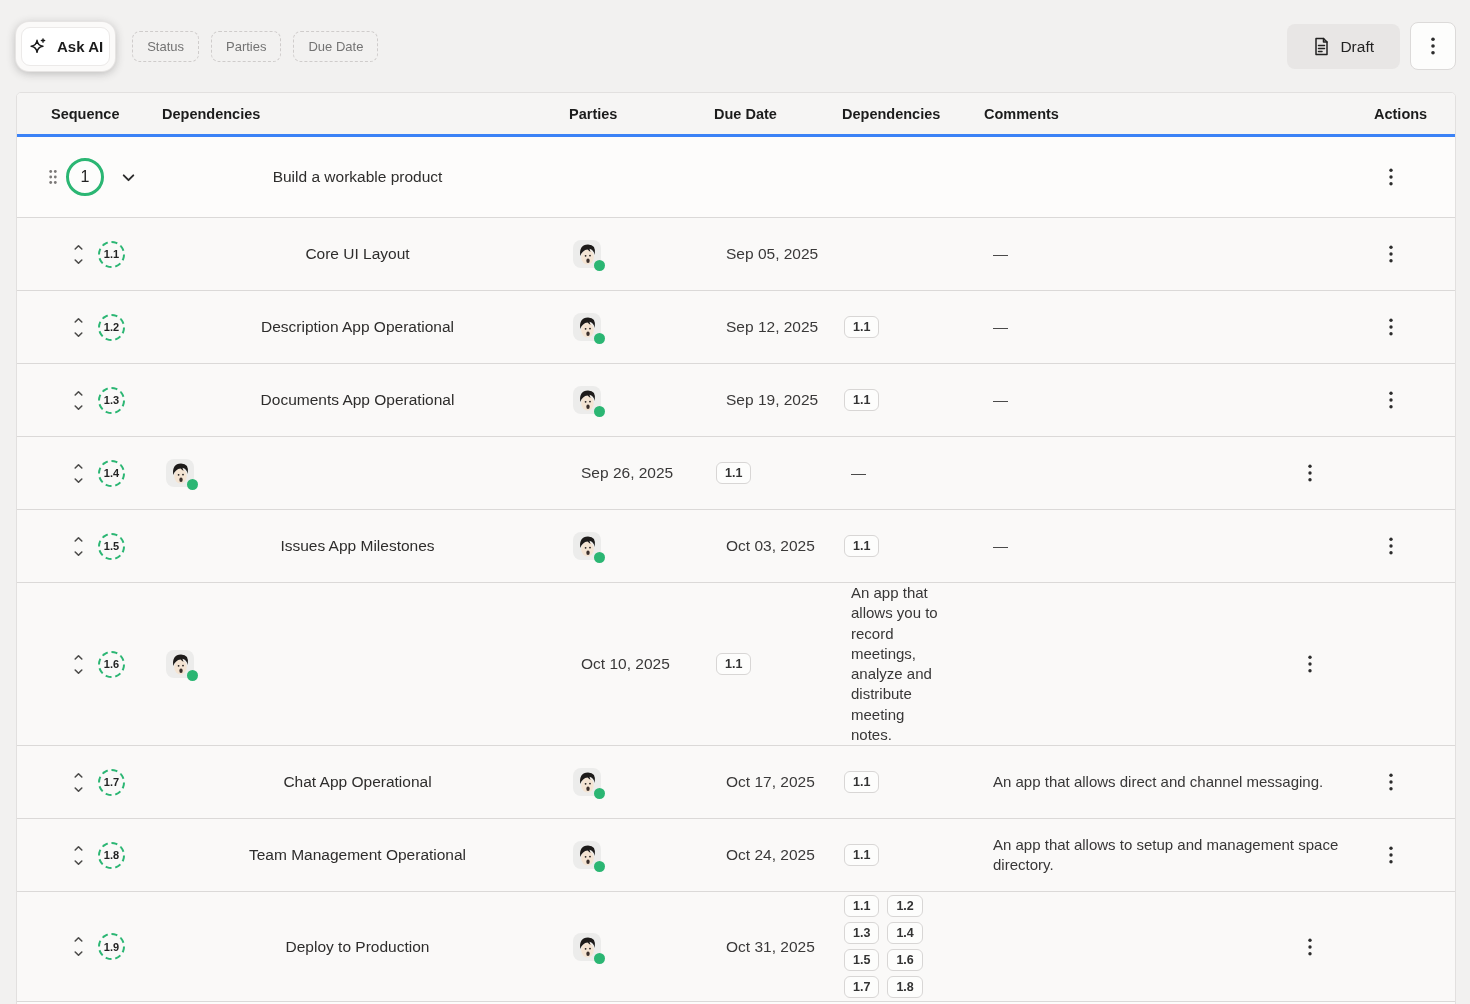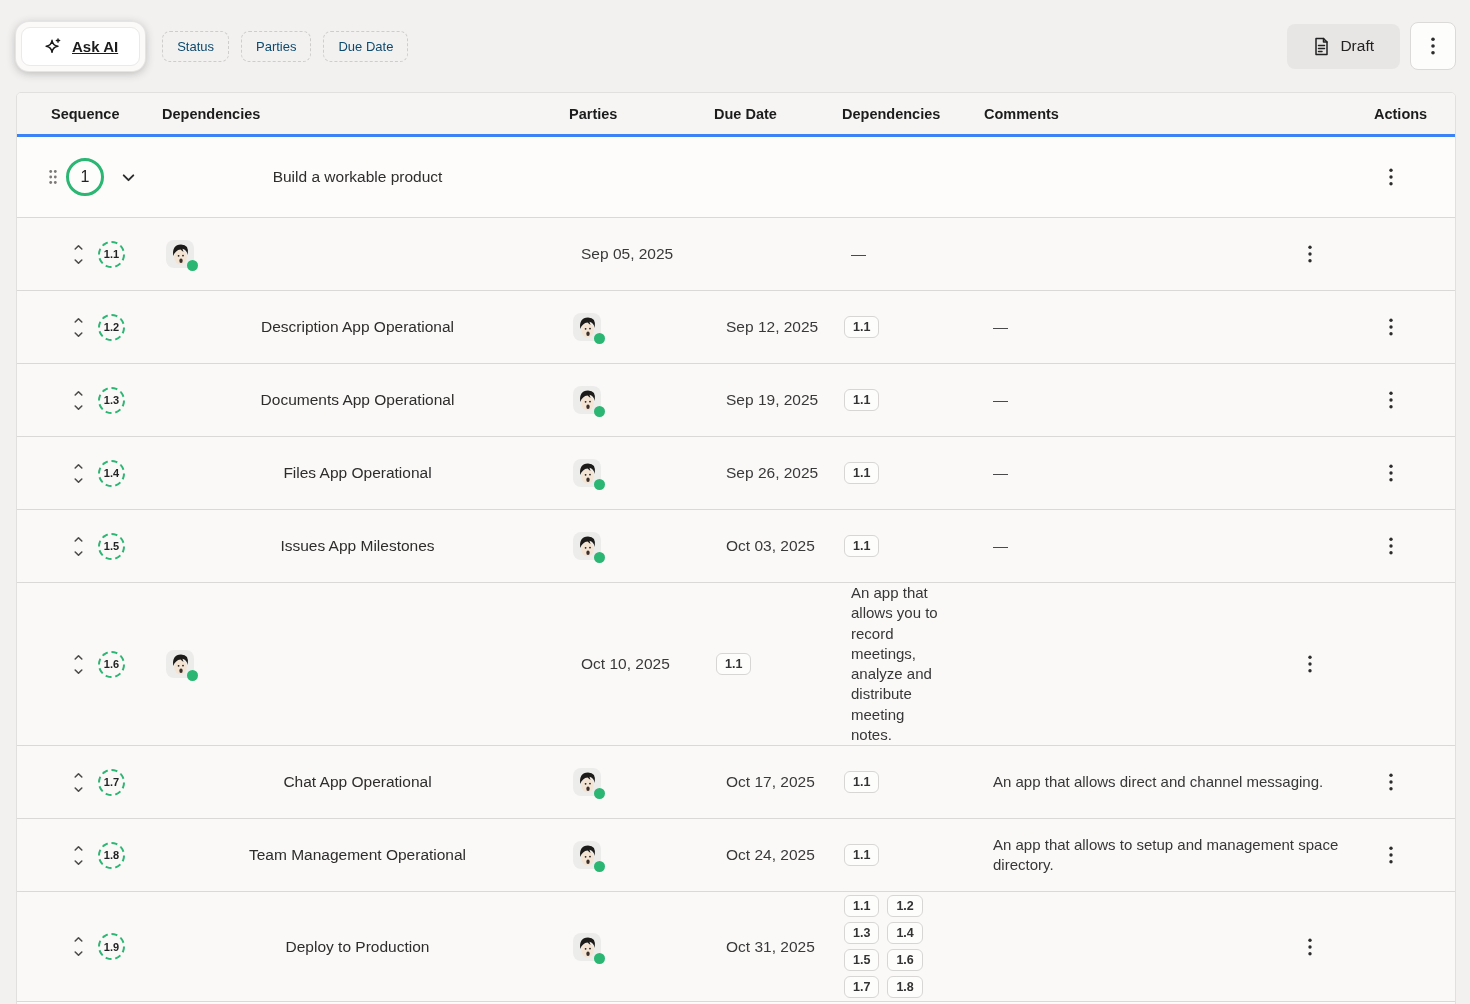--- a/index.html
+++ b/index.html
@@ -6,27 +6,27 @@
   html,body { width:1470px; height:1004px; overflow:hidden;
     font-family:"Liberation Sans", sans-serif; background:#f2f1f0; color:#2e2e2e; }
 
   
   .toolbar { height:92px; display:flex; align-items:center; justify-content:space-between;
     padding:0 14px 0 16px; }
   .toolbar-left { display:flex; align-items:center; gap:17px; }
   .ask-ai-wrap { background:#fbfaf9; border-radius:13px; padding:5px;
     box-shadow:0 0 0 1px #e6e4e3, 0 2px 10px rgba(40,40,40,0.30); }
   .ask-ai-btn { display:flex; align-items:center; gap:10px; background:#ffffff;
-    border:1px solid #eceae9; border-radius:9px; padding:9px 21px; cursor:pointer;
-    font-size:15px; font-weight:700; color:#1c1c1c;text-decoration:underline; }
+    border:1px solid #eceae9; border-radius:9px; padding:9px 6px; cursor:pointer;
+    font-size:15px; font-weight:700; color:#1c1c1c; }
   .chips { display:flex; align-items:center; gap:12px; }
   .chip { border:1px dashed #cfcccb; border-radius:8px; padding:7px 14px;
-    font-size:13px; color:#0c4a6e; background:transparent; cursor:pointer; }
+    font-size:13px; color:#737373; background:transparent; cursor:pointer; }
   .toolbar-right { display:flex; align-items:center; gap:10px; }
-  .draft-btn { display:flex; align-items:center; gap:10px; background:#e8e6e5;
+  .draft-btn { display:flex; align-items:flex-end; gap:10px; background:#e8e6e5;
     border:none; border-radius:8px; padding:13px 26px; font-size:15.5px; color:#222;
     cursor:pointer; font-family:inherit; }
   .more-btn { width:46px; height:48px; background:#fdfdfc; border:1px solid #dcdad9;
     border-radius:8px; display:flex; align-items:center; justify-content:center; cursor:pointer; }
 
   
   .table { margin:0 14px 0 16px; border:1px solid #e2e0df; border-radius:5px 5px 0 0;
     background:#faf9f8; overflow:hidden; }
   .grid { display:grid; grid-template-columns:111px 407px 145px 128px 142px 406px 1fr;
     align-items:center; padding-left:18px; }
@@ -162,20 +162,21 @@
       <div class="grid row task">
         <div class="seq-cell">
           <span class="reorder">
             <svg width="11" height="25" viewBox="0 0 11 25" fill="none" stroke="#4c4b4a" stroke-width="1.6" stroke-linecap="round" stroke-linejoin="round">
               <polyline points="2.2,7 5.5,3.8 8.8,7"></polyline>
               <polyline points="2.2,18 5.5,21.2 8.8,18"></polyline>
             </svg>
           </span>
           <span class="badge">1.1</span>
         </div>
+        <div class="desc-cell">Core UI Layout</div>
         <div class="party-cell">
           <span class="avatar"><svg width="28" height="28" viewBox="0 0 28 28">
               <ellipse cx="14.5" cy="17" rx="6.3" ry="7.5" fill="#f4e4d3"></ellipse>
               <path d="M7.2,16 Q5.8,5 15,4.6 Q23.5,4.6 21.8,15 Q20.5,9.5 16.5,8.8 L17.5,12 L14.5,9.5 Q9.5,10 7.2,16 Z" fill="#1d1b1a"></path>
               <circle cx="12.6" cy="15.8" r="0.9" fill="#221f1e"></circle>
               <circle cx="17" cy="15.6" r="0.9" fill="#221f1e"></circle>
               <ellipse cx="15" cy="20.8" rx="1.7" ry="2.3" fill="#3a2e2a"></ellipse>
             </svg><span class="presence"></span></span>
         </div>
         <div class="due-cell">Sep 05, 2025</div>
@@ -264,21 +265,20 @@
       <div class="grid row task">
         <div class="seq-cell">
           <span class="reorder">
             <svg width="11" height="25" viewBox="0 0 11 25" fill="none" stroke="#4c4b4a" stroke-width="1.6" stroke-linecap="round" stroke-linejoin="round">
               <polyline points="2.2,7 5.5,3.8 8.8,7"></polyline>
               <polyline points="2.2,18 5.5,21.2 8.8,18"></polyline>
             </svg>
           </span>
           <span class="badge">1.4</span>
         </div>
-        <div class="desc-cell">Files App Operational</div>
         <div class="party-cell">
           <span class="avatar"><svg width="28" height="28" viewBox="0 0 28 28">
               <ellipse cx="14.5" cy="17" rx="6.3" ry="7.5" fill="#f4e4d3"></ellipse>
               <path d="M7.2,16 Q5.8,5 15,4.6 Q23.5,4.6 21.8,15 Q20.5,9.5 16.5,8.8 L17.5,12 L14.5,9.5 Q9.5,10 7.2,16 Z" fill="#1d1b1a"></path>
               <circle cx="12.6" cy="15.8" r="0.9" fill="#221f1e"></circle>
               <circle cx="17" cy="15.6" r="0.9" fill="#221f1e"></circle>
               <ellipse cx="15" cy="20.8" rx="1.7" ry="2.3" fill="#3a2e2a"></ellipse>
             </svg><span class="presence"></span></span>
         </div>
         <div class="due-cell">Sep 26, 2025</div>

